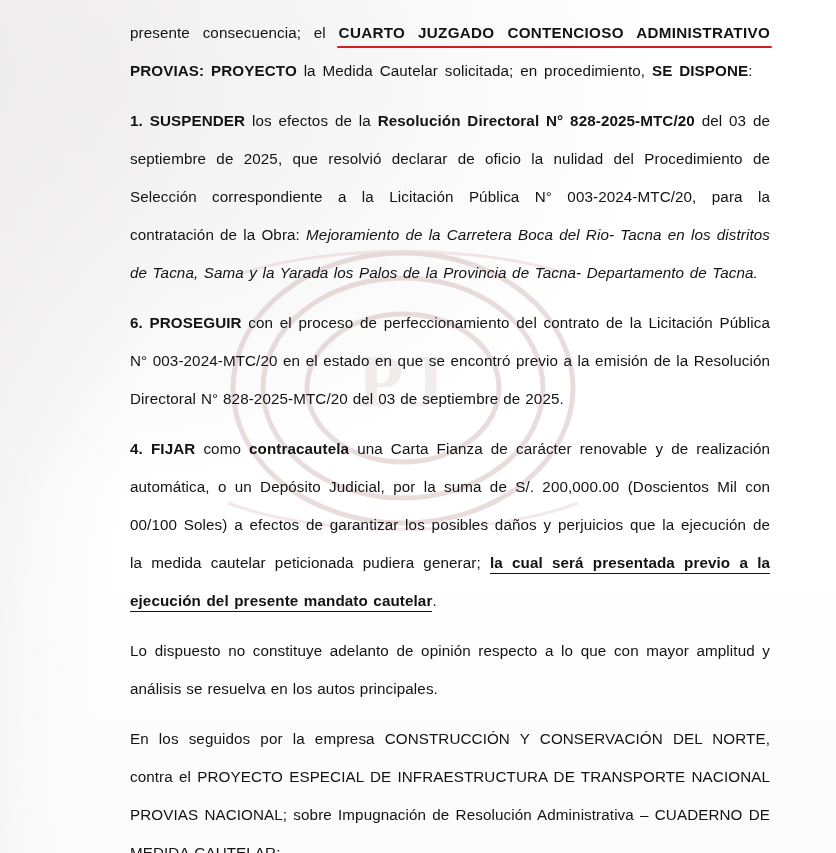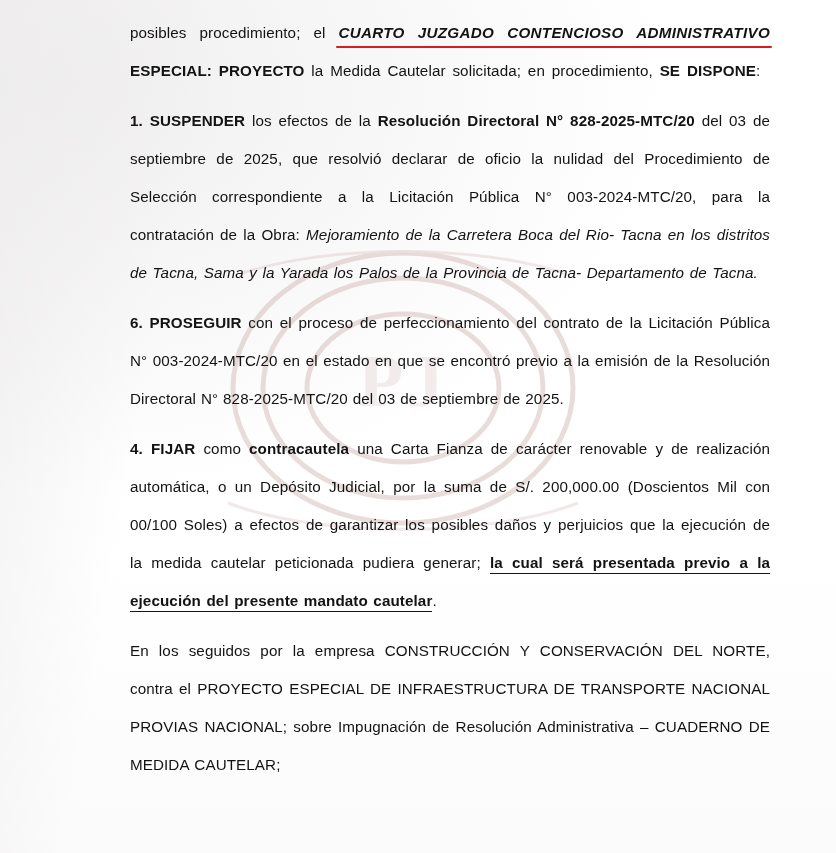--- a/index.html
+++ b/index.html
@@ -56,21 +56,20 @@
   }
   p.para + p.para { margin-top: 12px; }
 
   .b { font-weight: bold; }
   .i { font-style: italic; }
 
   
   .redline {
     position: relative;
     white-space: nowrap;
-    font-style: italic;
   }
   .redline::after {
     content: "";
     position: absolute;
     left: -2px;
     right: -2px;
     bottom: -7px;
     height: 2.5px;
     background: #d21f1f;
     border-radius: 1px;
@@ -107,34 +106,37 @@
     <g stroke="#c7a0a0" stroke-width="3" fill="none" opacity="0.8">
       <path d="M60 265 C150 300 320 300 410 265"></path>
       <path d="M72 36 C160 6 310 6 398 36"></path>
     </g>
   </svg>
 </div>
 
 <div class="page">
 
   <p class="para ws1">
-    <span>posibles procedimiento; el </span><span class="redline b spaced">CUARTO JUZGADO CONTENCIOSO ADMINISTRATIVO</span><span class="b"> ESPECIAL: </span><span class="b">PROYECTO</span><span> la Medida Cautelar solicitada; en procedimiento, </span><span class="b">SE DISPONE</span><span>:</span>
+    <span>presente consecuencia; el </span><span class="redline b spaced">CUARTO JUZGADO CONTENCIOSO ADMINISTRATIVO</span><span class="b"> PROVIAS: </span><span class="b">PROYECTO</span><span> la Medida Cautelar solicitada; en procedimiento, </span><span class="b">SE DISPONE</span><span>:</span>
   </p>
 
   <p class="para ws2">
     <span class="b">1. </span><span class="b">SUSPENDER</span><span> los efectos de la </span><span class="b">Resolución Directoral N° 828-2025-MTC/20</span><span> del 03 de septiembre de 2025, que resolvió declarar de oficio la nulidad del Procedimiento de Selección correspondiente a la Licitación Pública N° 003-2024-MTC/20, para la contratación de la Obra: </span><span class="i">Mejoramiento de la Carretera Boca del Rio- Tacna en los distritos de Tacna, Sama y la Yarada los Palos de la Provincia de Tacna- Departamento de Tacna.</span>
   </p>
 
 
   <p class="para ws3">
     <span class="b">6. PROSEGUIR</span><span> con el proceso de perfeccionamiento del contrato de la Licitación Pública N° 003-2024-MTC/20 en el estado en que se encontró previo a la emisión de la Resolución Directoral N° 828-2025-MTC/20 del 03 de septiembre de 2025.</span>
   </p>
 
   <p class="para ws2">
     <span class="b">4. FIJAR</span><span> como </span><span class="b">contracautela</span><span> una Carta Fianza de carácter renovable y de realización automática, o un Depósito Judicial, por la suma de S/. 200,000.00 (Doscientos Mil con 00/100 Soles) a efectos de garantizar los posibles daños y perjuicios que la ejecución de la medida cautelar peticionada pudiera generar; </span><span class="u-bold">la cual será presentada previo a la ejecución del presente mandato cautelar</span><span>.</span>
   </p>
 
+  <p class="para ws3">
+    <span>Lo dispuesto no constituye adelanto de opinión respecto a lo que con mayor amplitud y análisis se resuelva en los autos principales.</span>
+  </p>
 
   <p class="para ws2">
     <span>En los seguidos por la empresa CONSTRUCCIÓN Y CONSERVACIÓN DEL NORTE, contra el PROYECTO ESPECIAL DE INFRAESTRUCTURA DE TRANSPORTE NACIONAL PROVIAS NACIONAL; sobre Impugnación de Resolución Administrativa – CUADERNO DE MEDIDA CAUTELAR; </span>
   </p>
 
 </div>
 
 </body></html>

